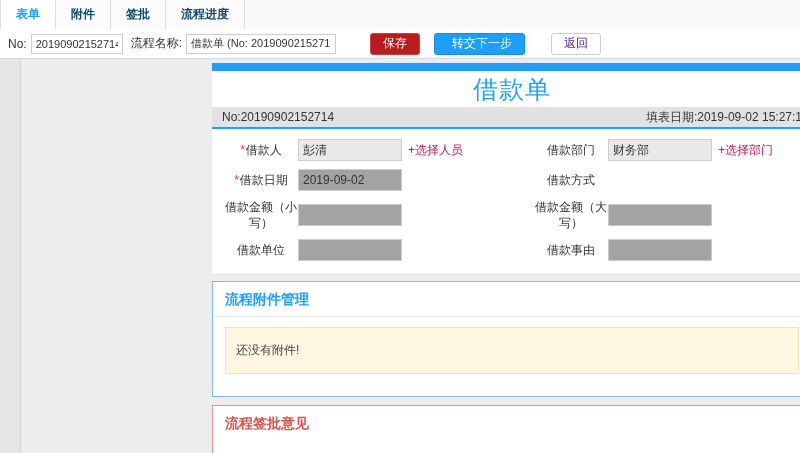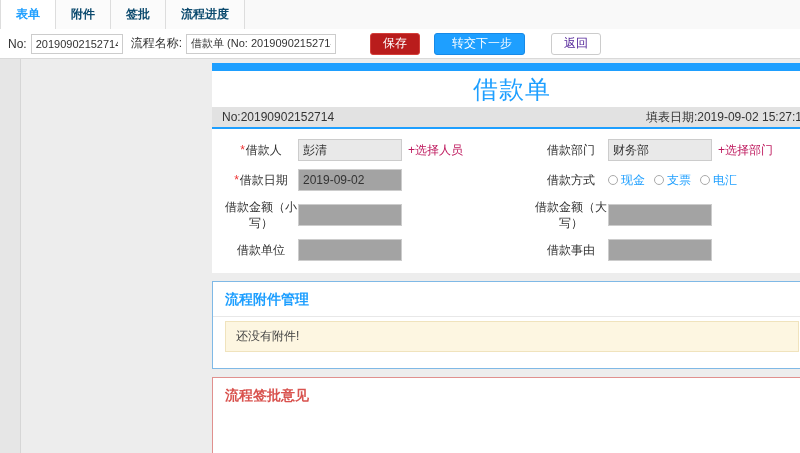--- a/index.html
+++ b/index.html
@@ -85,22 +85,22 @@
   .ropt { display:inline-flex; align-items:center; margin-right:9px; font-size:12px; color:#1e9fff; cursor:pointer; }
   .rc { width:10px; height:10px; border:1px solid #aaa; border-radius:50%; background:#fff; margin-right:3px; flex-shrink:0; }
 
   
   .attach-card { margin-top:8px; background:#fff; border:1px solid #7fb9e6; padding-bottom:12px; }
   .attach-head {
     padding:9px 12px 7px; font-size:14px; font-weight:bold; color:#1e9fff;
     border-bottom:1px solid #e8e8e8;
   }
   .attach-empty {
-    margin:4px 12px; background:#fdf6e1; border:1px solid #f0e3bd;
-    padding:6px 10px; font-size:12px; color:#444;
+    margin:10px 12px; background:#fdf6e1; border:1px solid #f0e3bd;
+    padding:14px 10px; font-size:12px; color:#444;
   }
   .btn-upload {
     margin:2px 12px 0; display:inline-block; background:#1e9fff; border:1px solid #1789e6;
     color:#fff; font-size:12px; padding:5px 14px; border-radius:3px; cursor:pointer; font-family:inherit;
   }
 
   
   .appr-card { margin-top:8px; background:#fff; border:1px solid #e0908e; height:200px; }
   .appr-head { padding:9px 12px 7px; font-size:14px; font-weight:bold; color:#d9534f; }
 </style>
@@ -162,34 +162,20 @@
         <div class="frow">
           <div class="flabel">
             <span class="star">*</span><span>借款日期</span>
           </div>
           <div class="ffield">
             <input class="inp" value="2019-09-02" style="">
           </div>
           <div class="flabel">
             <span>借款方式</span>
           </div>
-          <div class="ffield right">
-            <span class="ropt">
-                <span class="rc"></span>
-                <span>现金</span>
-              </span>
-            <span class="ropt">
-                <span class="rc"></span>
-                <span>支票</span>
-              </span>
-            <span class="ropt">
-                <span class="rc"></span>
-                <span>电汇</span>
-              </span>
-          </div>
         </div>
 
         <div class="frow tall">
           <div class="flabel">
             <span>借款金额（小写）</span>
           </div>
           <div class="ffield">
             <input class="inp" value="" style="">
           </div>
           <div class="flabel">

